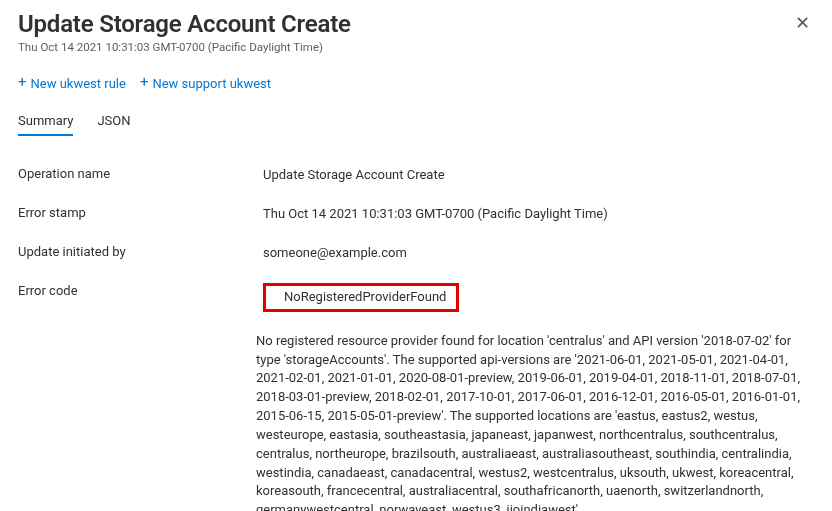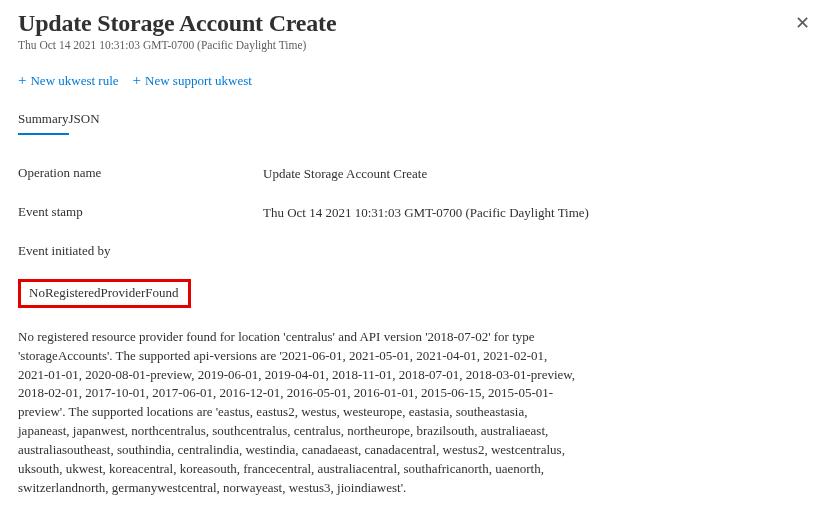--- a/index.html
+++ b/index.html
@@ -1,15 +1,15 @@
 <!DOCTYPE html>
 <html><head>
   <meta charset="utf-8">
   <style>
-    * { box-sizing: border-box; margin: 0; padding: 0; font-family: Liberation Serif, serif; }
+    * { box-sizing: border-box; margin: 0; padding: 0; }
     body {
       font-family: "Segoe UI", -apple-system, BlinkMacSystemFont, Roboto, "Helvetica Neue", sans-serif;
       font-size: 13px;
       color: #323130;
       background: #fff;
       width: 832px;
       height: 511px;
       padding: 10px 18px;
       position: relative;
     }
@@ -20,32 +20,32 @@
       font-size: 18px; line-height: 1; color: #605e5c; cursor: pointer;
       padding: 4px; user-select: none;
     }
     .toolbar { margin-top: 22px; display: flex; gap: 14px; }
     .toolbar a {
       color: #0078d4; font-size: 13px; text-decoration: none;
       display: inline-flex; align-items: center; gap: 4px; cursor: pointer;
     }
     .plus { font-size: 15px; line-height: 1; position: relative; top: -1px; }
     .tabs {
-      display: flex; margin-top: 22px;
+      display: flex; gap: 24px; margin-top: 22px;
       font-size: 13px;
     }
     .tab { padding-bottom: 6px; cursor: pointer; color: #323130; }
     .tab.active { border-bottom: 2px solid #0078d4; font-weight: 400; }
     .details { margin-top: 20px; }
-    .row { display: flex; align-items: flex-start; padding: 10px 0; }
+    .row { display: flex; align-items: flex-start; padding: 10px 0; justify-content: flex-end; }
     .label { width: 245px; flex-shrink: 0; font-size: 13px; color: #323130; }
     .value { flex: 1; font-size: 13px; color: #323130; line-height: 1.45; }
     .error-box {
       border: 3px solid #e50000; display: inline-block;
-      padding: 2px 10px 3px 8px; line-height: 1.4;
+      padding: 2px 10px 3px 18px; line-height: 1.4;
     }
     .msg .value { max-width: 558px; }
   </style>
 </head>
 <body>
 
 <div class="header-row">
   <div>
     <h1>Update Storage Account Create</h1>
     <div class="subtitle">Thu Oct 14 2021 10:31:03 GMT-0700 (Pacific Daylight Time)</div>
@@ -68,25 +68,27 @@
   <div class="tab active">Summary</div>
   <div class="tab">JSON</div>
 </div>
 
 <div class="details">
   <div class="row">
     <div class="label">Operation name</div>
     <div class="value">Update Storage Account Create</div>
   </div>
   <div class="row">
-    <div class="label">Event stamp</div>
+    <div class="label">Error stamp</div>
     <div class="value">Thu Oct 14 2021 10:31:03 GMT-0700 (Pacific Daylight Time)</div>
   </div>
   <div class="row">
-    <div class="label">Event initiated by</div>
+    <div class="label">Update initiated by</div>
+    <div class="value">someone@example.com</div>
   </div>
   <div class="row">
+    <div class="label">Error code</div>
     <div class="value"><span class="error-box">NoRegisteredProviderFound</span></div>
   </div>
   <div class="row msg">
     <div class="value">No registered resource provider found for location 'centralus' and API version '2018-07-02' for type 'storageAccounts'. The supported api-versions are '2021-06-01, 2021-05-01, 2021-04-01, 2021-02-01, 2021-01-01, 2020-08-01-preview, 2019-06-01, 2019-04-01, 2018-11-01, 2018-07-01, 2018-03-01-preview, 2018-02-01, 2017-10-01, 2017-06-01, 2016-12-01, 2016-05-01, 2016-01-01, 2015-06-15, 2015-05-01-preview'. The supported locations are 'eastus, eastus2, westus, westeurope, eastasia, southeastasia, japaneast, japanwest, northcentralus, southcentralus, centralus, northeurope, brazilsouth, australiaeast, australiasoutheast, southindia, centralindia, westindia, canadaeast, canadacentral, westus2, westcentralus, uksouth, ukwest, koreacentral, koreasouth, francecentral, australiacentral, southafricanorth, uaenorth, switzerlandnorth, germanywestcentral, norwayeast, westus3, jioindiawest'.</div>
   </div>
 </div>
 
 </body></html>

